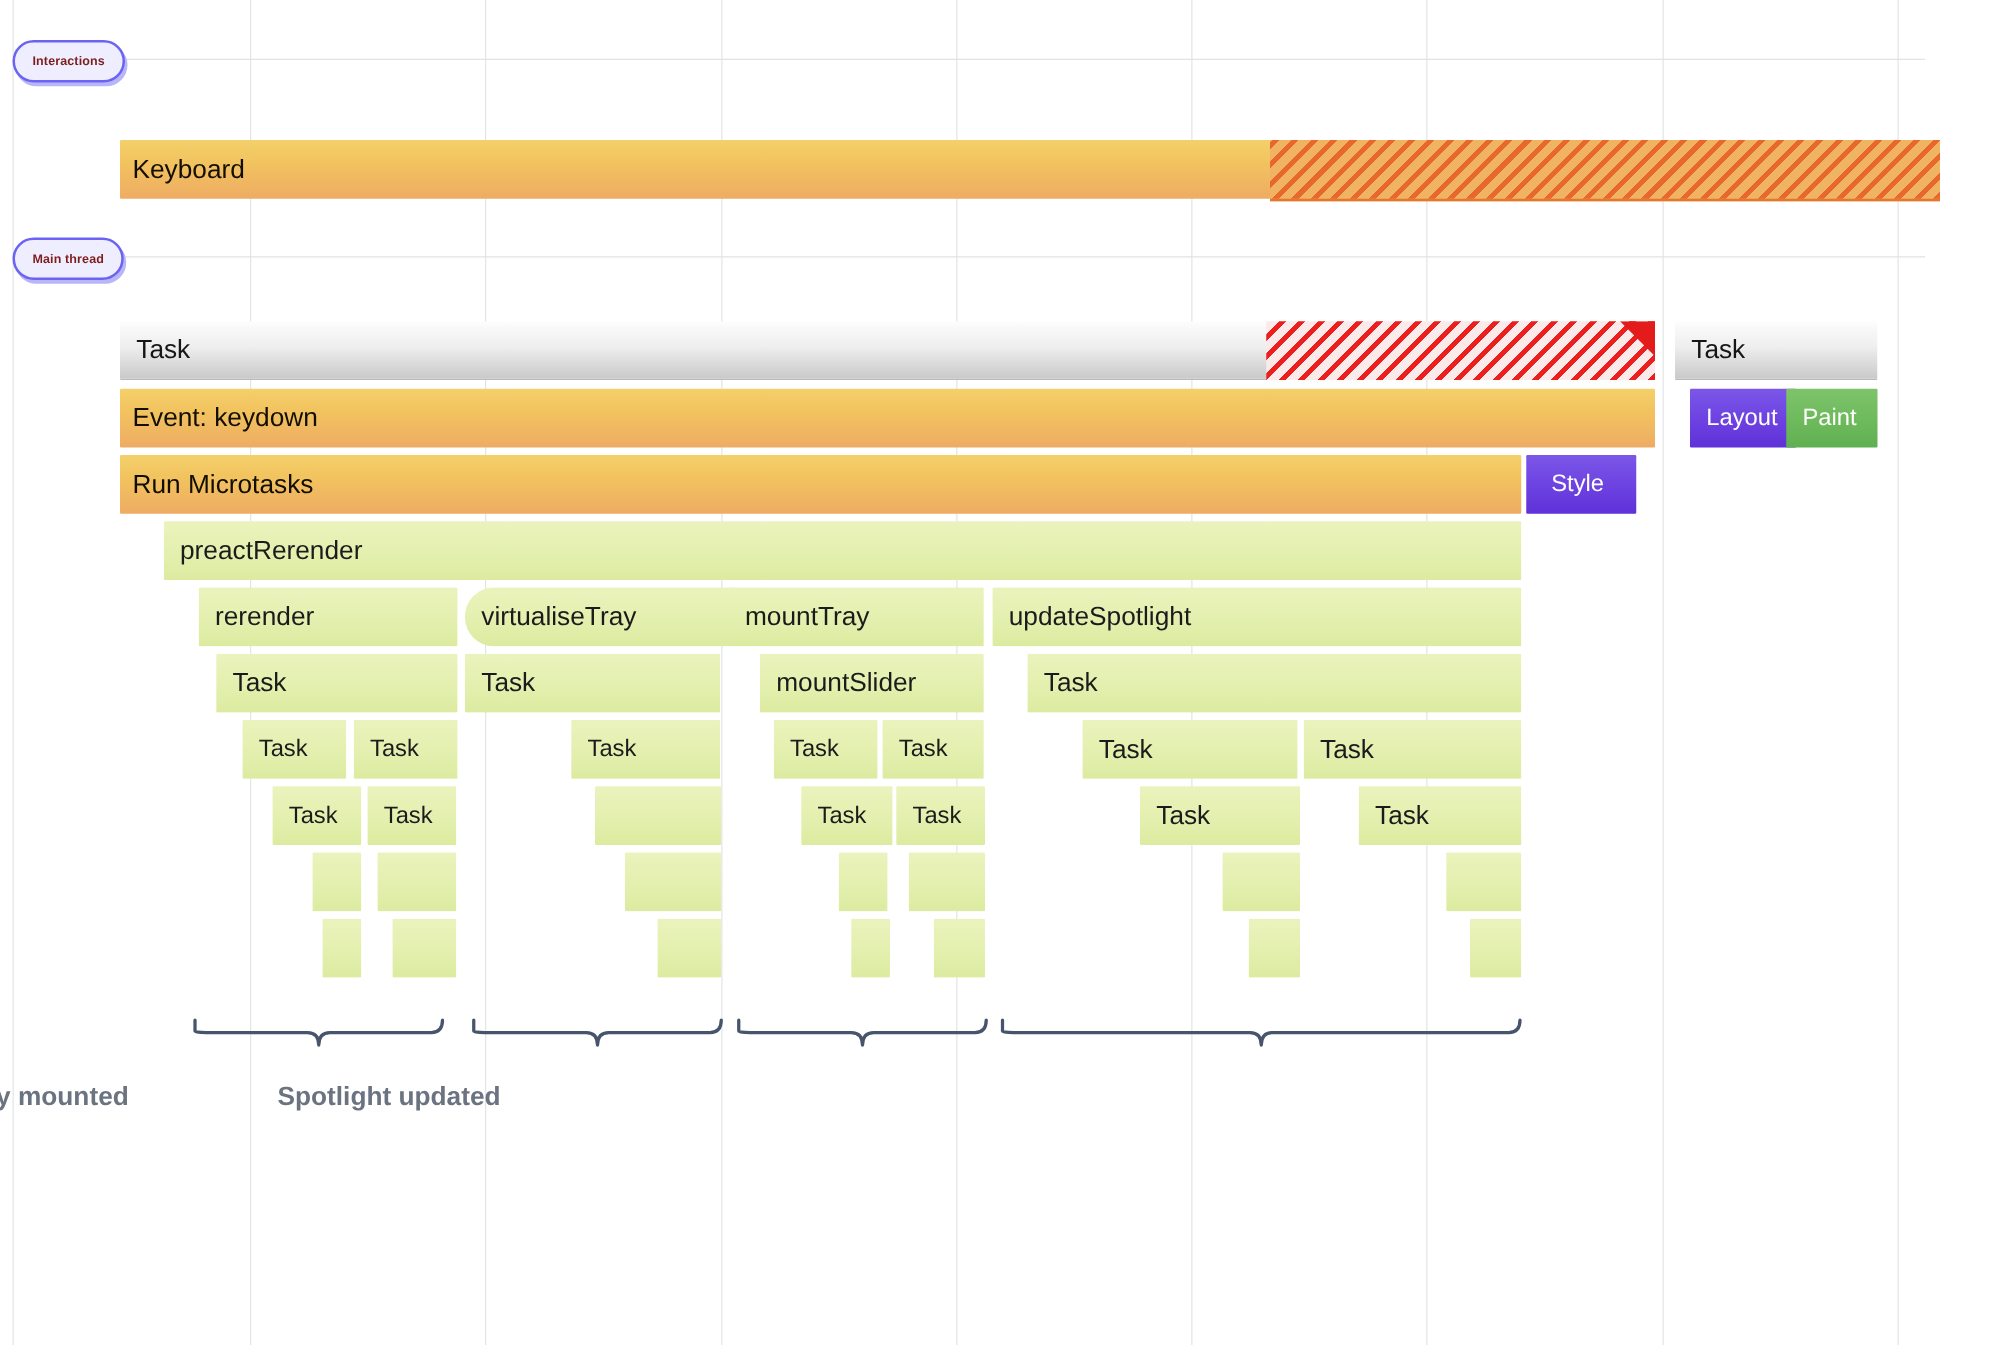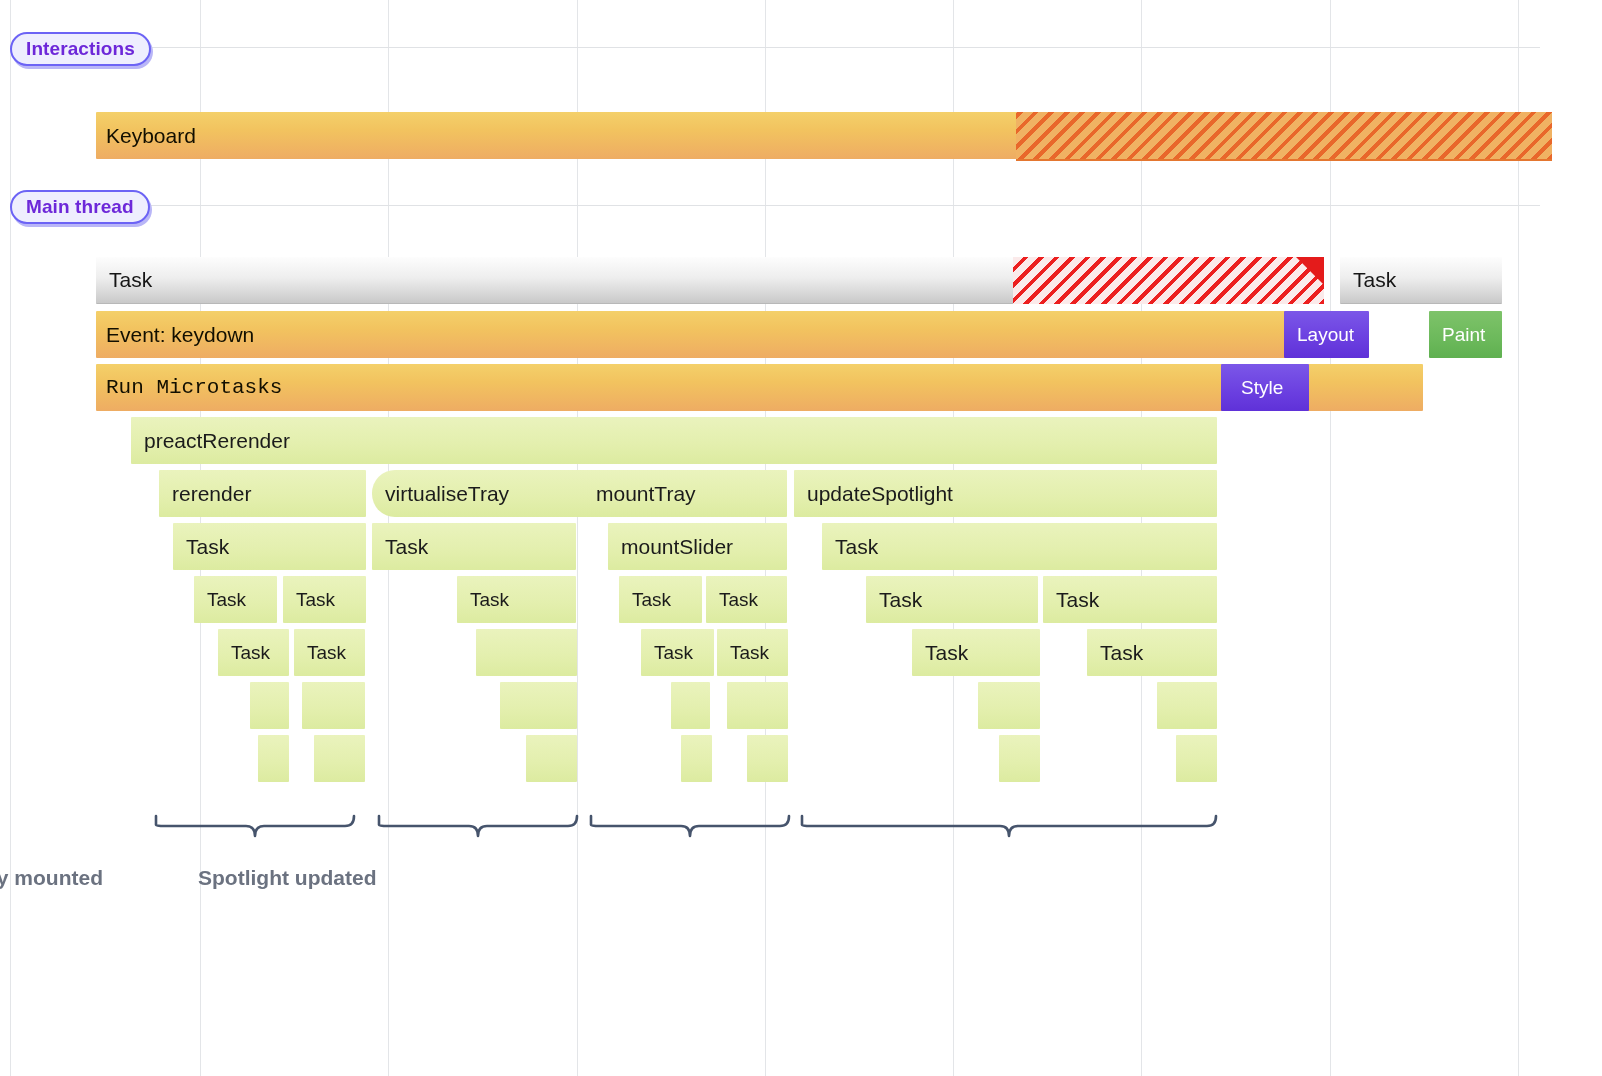--- a/index.html
+++ b/index.html
@@ -16,22 +16,22 @@
   .vline{position:absolute;top:0;width:1px;height:1076px;background:#e3e5e8;}
   .hline{position:absolute;height:1px;background:#e0e2e5;}
 
   
   .pill{
     position:absolute;
     display:flex;align-items:center;justify-content:center;
     background:#eeeefe;
     border:2px solid #6c63f5;
     border-radius:999px;
-    color:#6d28d9;
-    font-size:19px;font-weight:bold;
+    color:#7f1d1d;
+    font-size:10px;font-weight:bold;
     letter-spacing:.1px;
     box-shadow:2px 3px 0 0 #b9b6f7;
     z-index:6;
     white-space:nowrap;
     padding:0 14px;
   }
 
   
   .bar{
     position:absolute;
@@ -146,27 +146,27 @@
       </div>
       <div class="hatch-red" style="left: 1013px; top: 257px; width: 311px; height: 47px;">
         <div class="corner"></div>
       </div>
       <div class="bar b-grey" style="left: 1340px; top: 257px; width: 162px; height: 47px;">
         <span class="lbl">Task</span>
       </div>
       <div class="bar b-orange" style="left: 96px; top: 311px; width: 1228px; height: 47px;">
         <span class="lbl">Event: keydown</span>
       </div>
-      <div class="bar b-purple small" style="left: 1284px; top: 311px; width: 85px; height: 47px;">
+      <div class="bar b-purple small" style="left: 1352px; top: 311px; width: 85px; height: 47px;">
         <span class="lbl">Layout</span>
       </div>
       <div class="bar b-paintgreen small" style="left: 1429px; top: 311px; width: 73px; height: 47px;">
         <span class="lbl">Paint</span>
       </div>
-      <div class="bar b-orange" style="left: 96px; top: 364px; width: 1327px; height: 47px; font-family: Liberation Mono, monospace;">
+      <div class="bar b-orange" style="left: 96px; top: 364px; width: 1121px; height: 47px;">
         <span class="lbl">Run Microtasks</span>
       </div>
       <div class="bar b-purple small" style="left: 1221px; top: 364px; width: 88px; height: 47px; padding-left: 20px;">
         <span class="lbl">Style</span>
       </div>
       <div class="bar b-green" style="left: 131px; top: 417px; width: 1086px; height: 47px;">
         <span class="lbl">preactRerender</span>
       </div>
       <div class="bar b-green" style="left: 159px; top: 470px; width: 207px; height: 47px;">
         <span class="lbl">rerender</span>
@@ -263,16 +263,16 @@
         <svg width="200" height="26">
           <path d="M 1,1 V 10 Q 1,11 10,11 H 91 Q 100,11 100,21 Q 100,11 109,11 H 190 Q 199,11 199,1" fill="none" stroke="#46546c" stroke-width="2.6" stroke-linecap="round" stroke-linejoin="round"></path>
         </svg>
       </div>
       <div class="ann-label" style="top: 866px; left: -79px; width: auto; text-align: left; transform: translateX(0px);">New tray mounted</div>
       <div class="brace" style="left: 801px; top: 815px;">
         <svg width="416" height="26">
           <path d="M 1,1 V 10 Q 1,11 10,11 H 199 Q 208,11 208,21 Q 208,11 217,11 H 406 Q 415,11 415,1" fill="none" stroke="#46546c" stroke-width="2.6" stroke-linecap="round" stroke-linejoin="round"></path>
         </svg>
       </div>
-      <div class="ann-label" style="top: 866px; left: 198px; width: auto; text-align: left; transform: translateX(0px);">Spotlight updated</div>
+      <div class="ann-label" style="top: 866px; left: 222px; width: auto; text-align: left; transform: translateX(0px);">Spotlight updated</div>
     </div>
 
 </div>
 
 </body></html>

